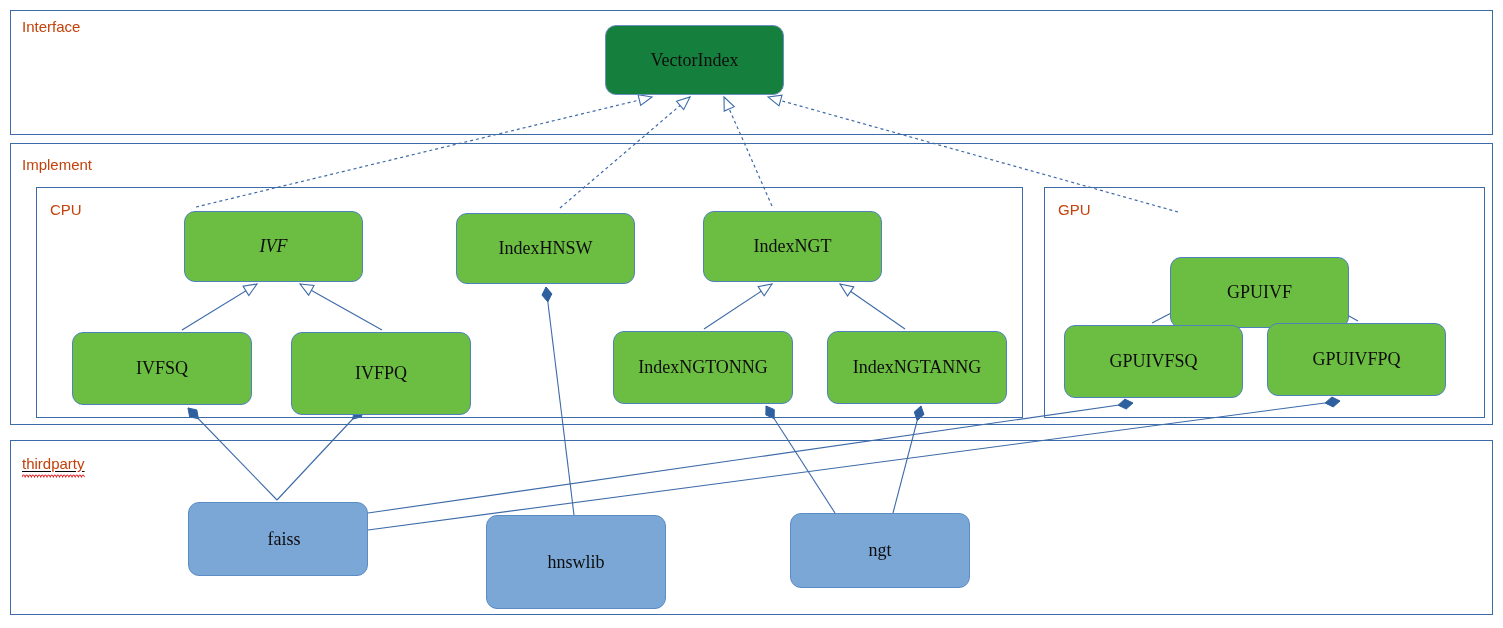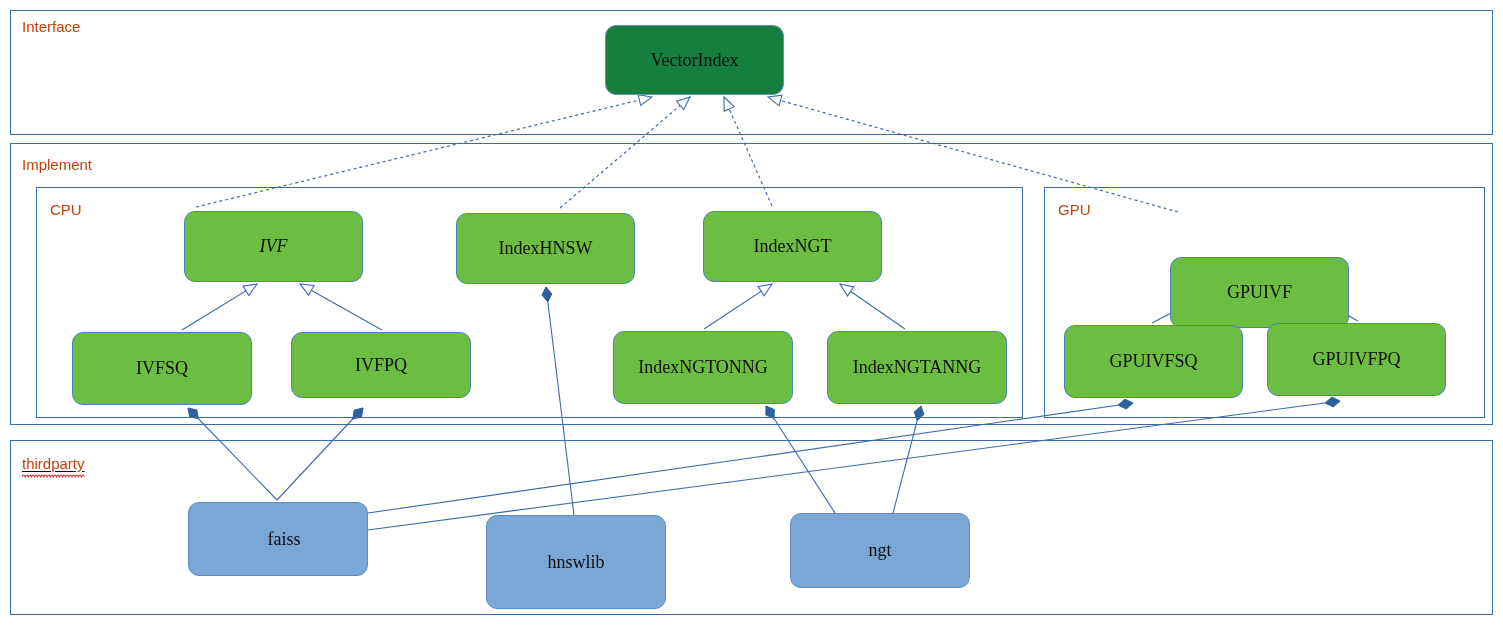--- a/index.html
+++ b/index.html
@@ -120,21 +120,21 @@
       </div>
       <div class="node green" style="left: 456px; top: 213px; width: 179px; height: 71px; align-items: center;">
         <span>IndexHNSW</span>
       </div>
       <div class="node green" style="left: 703px; top: 211px; width: 179px; height: 71px;">
         <span>IndexNGT</span>
       </div>
       <div class="node green" style="left: 72px; top: 332px; width: 180px; height: 73px;">
         <span>IVFSQ</span>
       </div>
-      <div class="node green" style="left: 291px; top: 332px; width: 180px; height: 66px;">
+      <div class="node green" style="left: 291px; top: 332px; width: 180px; height: 83px;">
         <span>IVFPQ</span>
       </div>
       <div class="node green" style="left: 613px; top: 331px; width: 180px; height: 73px;">
         <span>IndexNGTONNG</span>
       </div>
       <div class="node green" style="left: 827px; top: 331px; width: 180px; height: 73px;">
         <span>IndexNGTANNG</span>
       </div>
       <div class="node green" style="left: 1170px; top: 213px; width: 179px; height: 71px; margin-top: 44px;">
         <span>GPUIVF</span>

